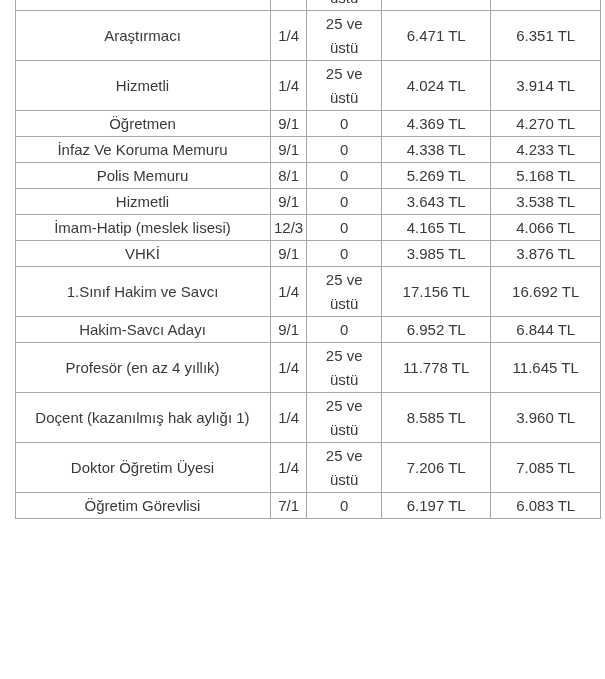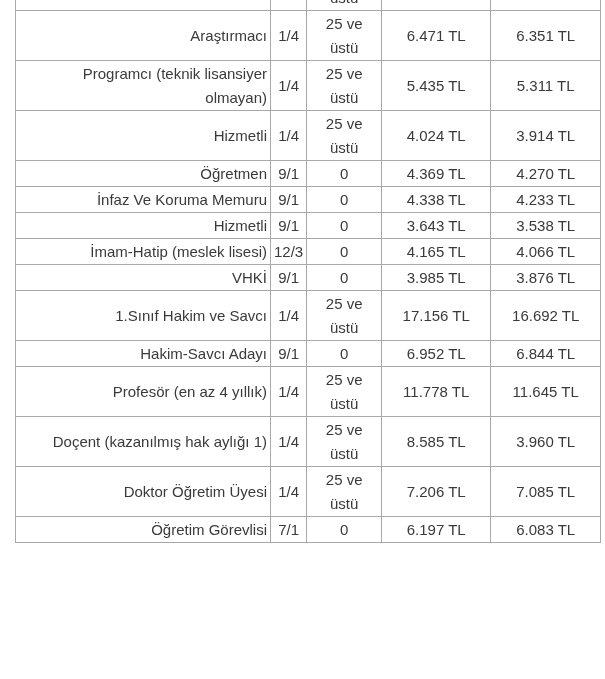--- a/index.html
+++ b/index.html
@@ -17,21 +17,21 @@
       padding: 0 3px;
       line-height: 24px;
       vertical-align: middle;
       overflow: hidden;
     }
     col.c1 { width: 255px; }
     col.c2 { width: 33px; }
     col.c3 { width: 75px; }
     col.c4 { width: 109px; }
     col.c5 { width: 110px; }
-    td.job { text-align: right; padding-left: 2px; }
+    td.job { text-align: center; padding-left: 2px; }
     td.grade, td.years, td.sal1, td.sal2 { text-align: center; }
     tr.single td { height: 25px; }
     tr.double td { height: 49px; }
   </style>
 </head>
 <body>
 
 <div class="wrap">
   <table>
     <colgroup>
@@ -51,46 +51,46 @@
         <td class="sal2"></td>
       </tr>
       <tr class="double">
         <td class="job">Araştırmacı</td>
         <td class="grade">1/4</td>
         <td class="years">25 ve üstü</td>
         <td class="sal1">6.471 TL</td>
         <td class="sal2">6.351 TL</td>
       </tr>
       <tr class="double">
-        <td class="job">Programcı (teknik lisansiyer olmayan)</td>
-        <td class="grade">1/4</td>
-        <td class="years">25 ve üstü</td>
-        <td class="sal1">5.435 TL</td>
-        <td class="sal2">5.311 TL</td>
-      </tr>
-      <tr class="double">
         <td class="job">Hizmetli</td>
         <td class="grade">1/4</td>
         <td class="years">25 ve üstü</td>
         <td class="sal1">4.024 TL</td>
         <td class="sal2">3.914 TL</td>
       </tr>
       <tr class="single">
         <td class="job">Öğretmen</td>
         <td class="grade">9/1</td>
         <td class="years">0</td>
         <td class="sal1">4.369 TL</td>
         <td class="sal2">4.270 TL</td>
       </tr>
       <tr class="single">
         <td class="job">İnfaz Ve Koruma Memuru</td>
         <td class="grade">9/1</td>
         <td class="years">0</td>
         <td class="sal1">4.338 TL</td>
         <td class="sal2">4.233 TL</td>
+      </tr>
+      <tr class="single">
+        <td class="job">Polis Memuru</td>
+        <td class="grade">8/1</td>
+        <td class="years">0</td>
+        <td class="sal1">5.269 TL</td>
+        <td class="sal2">5.168 TL</td>
       </tr>
       <tr class="single">
         <td class="job">Hizmetli</td>
         <td class="grade">9/1</td>
         <td class="years">0</td>
         <td class="sal1">3.643 TL</td>
         <td class="sal2">3.538 TL</td>
       </tr>
       <tr class="single">
         <td class="job">İmam-Hatip (meslek lisesi)</td>

